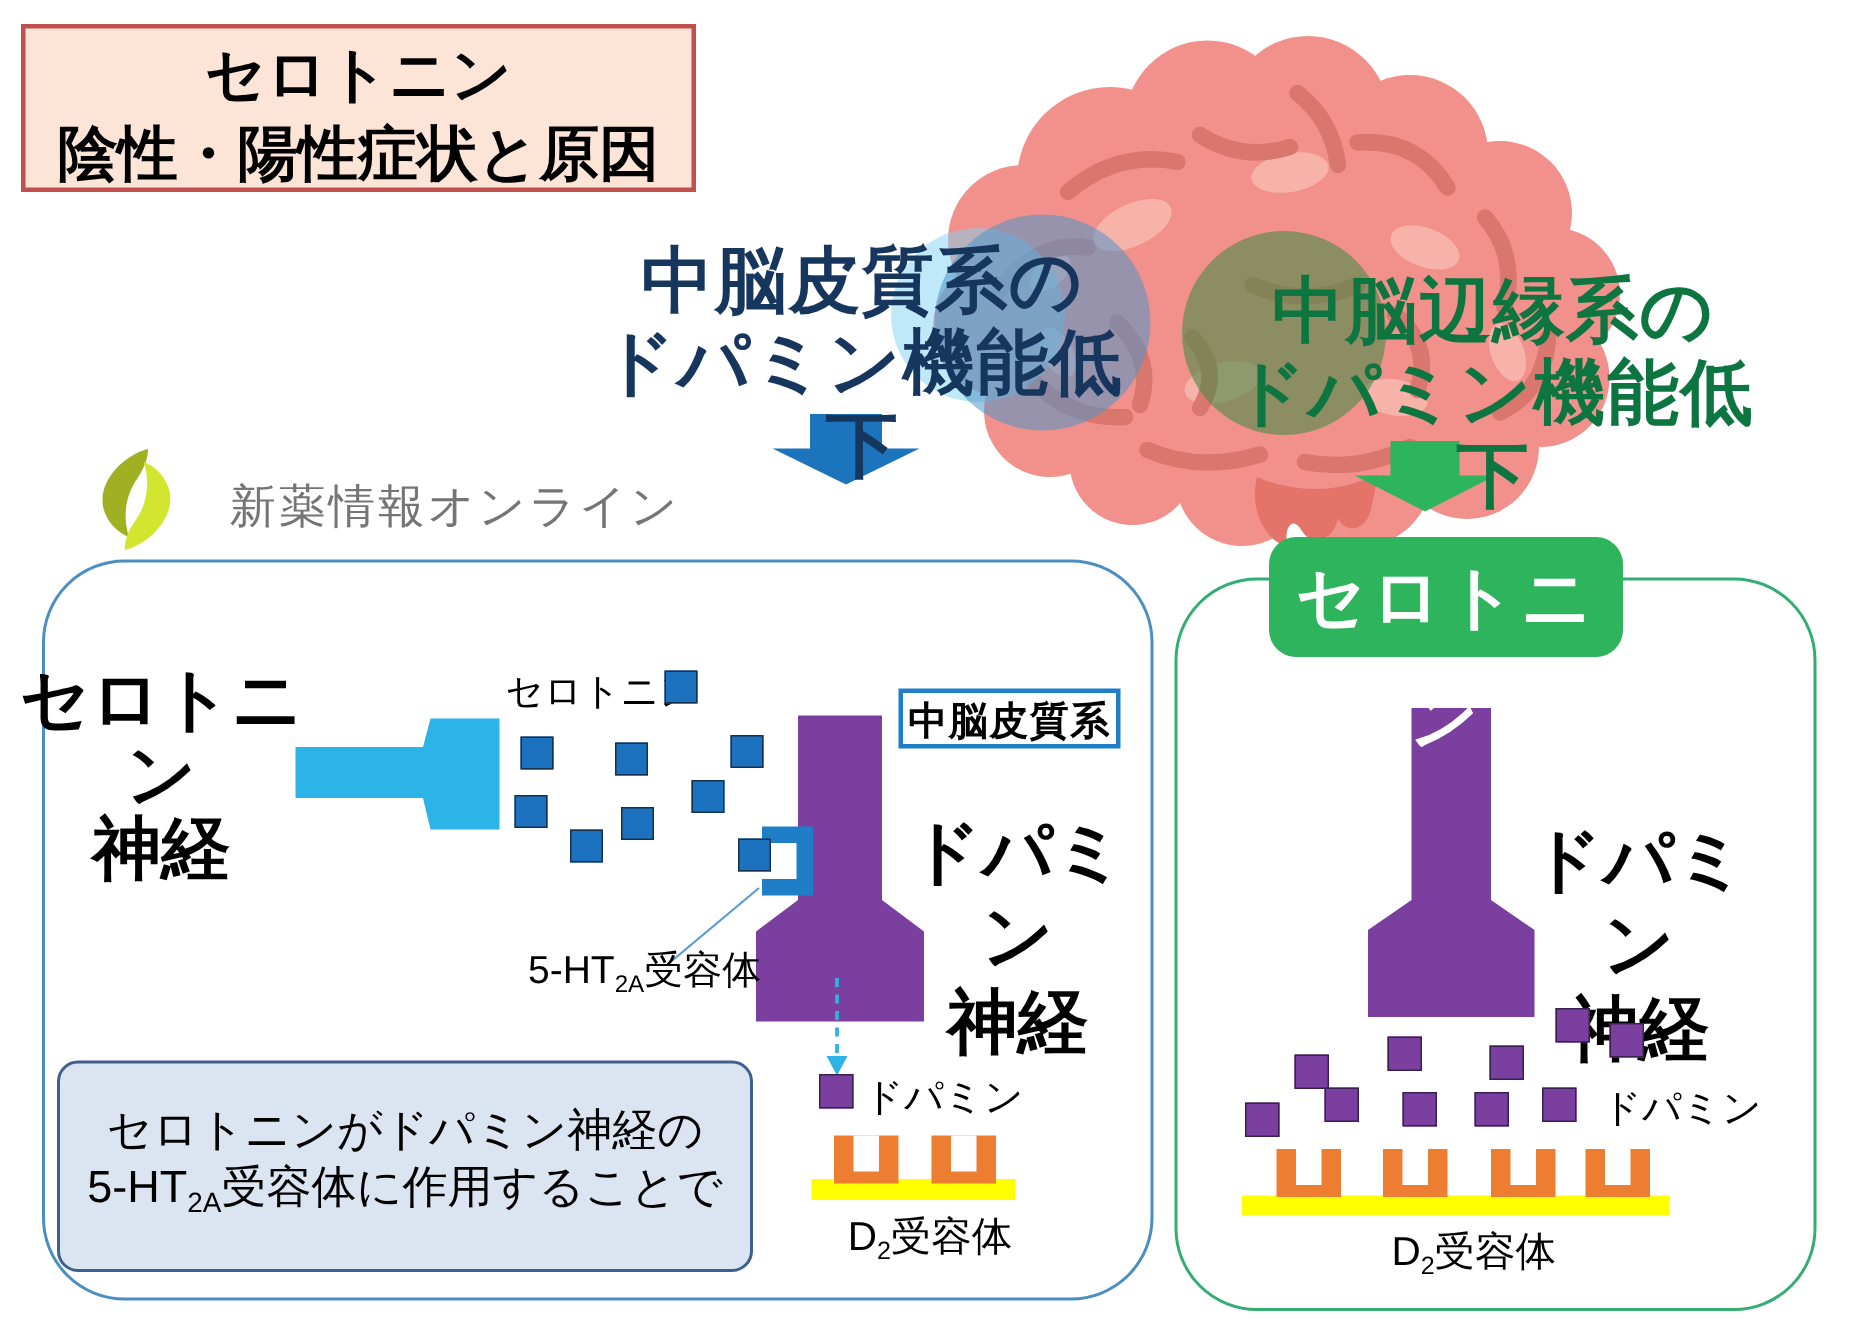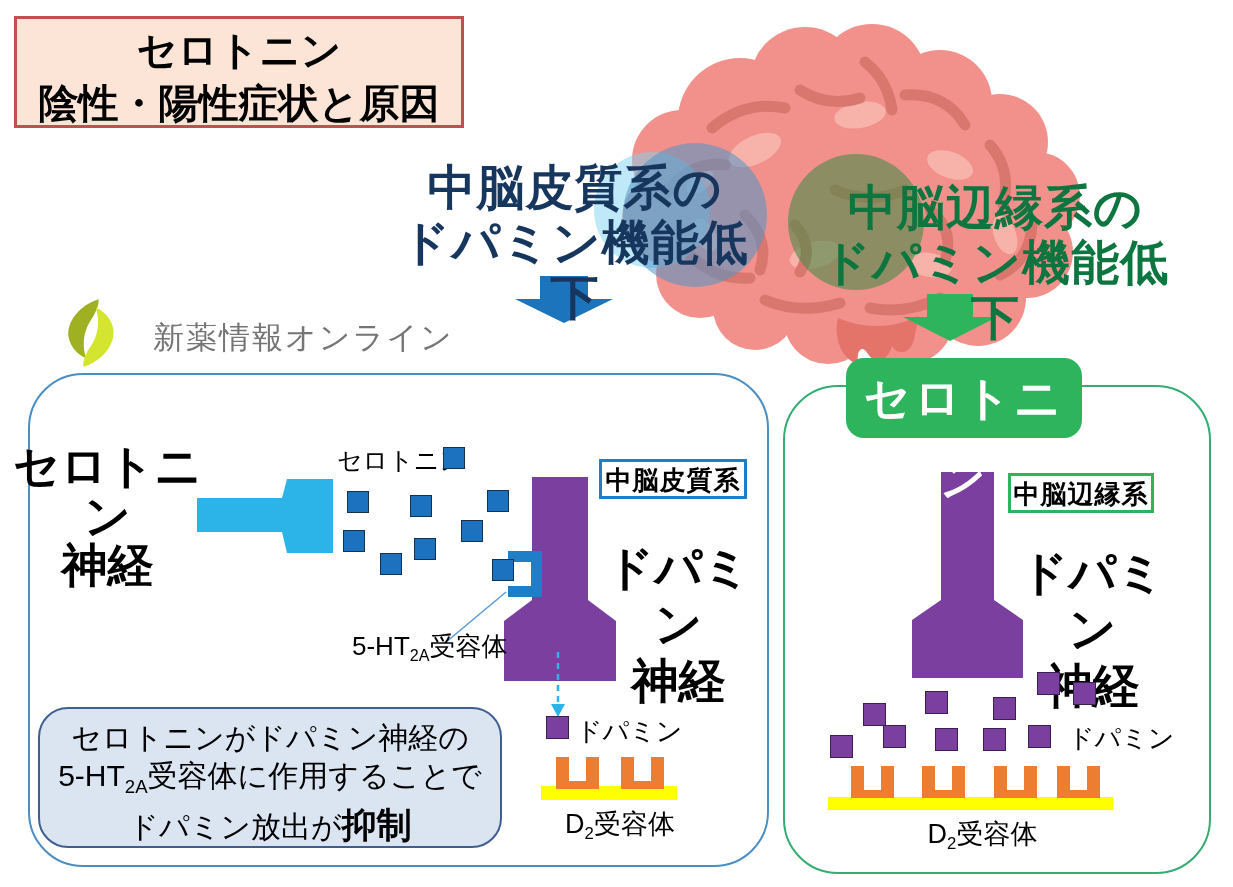--- a/index.html
+++ b/index.html
@@ -52,22 +52,22 @@
   .sq{width:22px;height:22px;background:var(--serotonin,#1c72bf);border:1px solid #14314f;}
   .psq{width:23px;height:23px;background:var(--purple,#7b3fa0);border:1px solid #3a2050;}
 
   
   .d2u{position:absolute;width:43px;height:32px;background:var(--orange,#ed7d31);z-index:3;}
   .d2u::after{content:"";position:absolute;left:13px;top:0;width:17px;height:24px;background:#fff;}
   .ybar{position:absolute;background:var(--yellow,#ffff00);z-index:2;}
 
   
   .note{left:38px;top:707px;width:464px;height:141px;background:var(--explain-bg,#dbe5f2);
-        border:2px solid var(--explain-border,#3f5f8f);border-radius:30px;text-align:center;
-        font-size:30px;line-height:38px;padding-top:10px;box-sizing:border-box;z-index:3;}
+        border:2px solid var(--explain-border,#3f5f8f);border-radius:14px;text-align:center;
+        font-size:30px;line-height:38px;padding-top:26px;box-sizing:border-box;z-index:3;}
   .note b{font-size:35px;}
 </style>
 </head>
 <body>
 
 <div class="canvas">
 
   <svg class="layer" style="z-index:2" viewBox="0 0 1233 887">
 
     <g>
@@ -162,21 +162,20 @@
     </svg>
     <span class="logo-text">新薬情報オンライン</span>
   </div>
 
   <div class="panel panel-left"></div>
   <div class="panel panel-right"></div>
 
   <div class="symptom symptom-pos">セロトニン</div>
 
   <div class="region region-cortex">中脳皮質系</div>
-  <div class="region region-limbic">中脳辺縁系</div>
 
   <div class="bigtxt serotonin-nerve-label">
     <div>セロトニン</div>
     <div>神経</div>
   </div>
   <div class="smalltxt" style="left:337px;top:444px;">セロトニン</div>
 
   <div class="bigtxt dopa-left">
     <div>ドパミン</div>
     <div>神経</div>
@@ -206,21 +205,20 @@
       <div class="d2u" style="left: 621px; top: 757px;"></div>
     </div>
   <div class="ybar" style="left:541px;top:786px;width:136px;height:14px;"></div>
   <div class="smalltxt" style="left:560px;top:806px;width:120px;text-align:center;font-size:27px;">
     <span>D</span><sub class="sub-s">2</sub><span>受容体</span>
   </div>
 
   <div class="abs note">
     <div>セロトニンがドパミン神経の</div>
     <div><span>5-HT</span><sub class="sub-s">2A</sub><span>受容体に作用することで</span></div>
-    <div><span>ドパミン放出が</span><b>抑制</b></div>
   </div>
 
   <div class="bigtxt dopa-right">
     <div>ドパミン</div>
     <div>神経</div>
   </div>
 
   <div class="layer" style="z-index:3">
       <div class="psq" style="left: 1037px; top: 672px;"></div>
       <div class="psq" style="left: 1073px; top: 682px;"></div>

